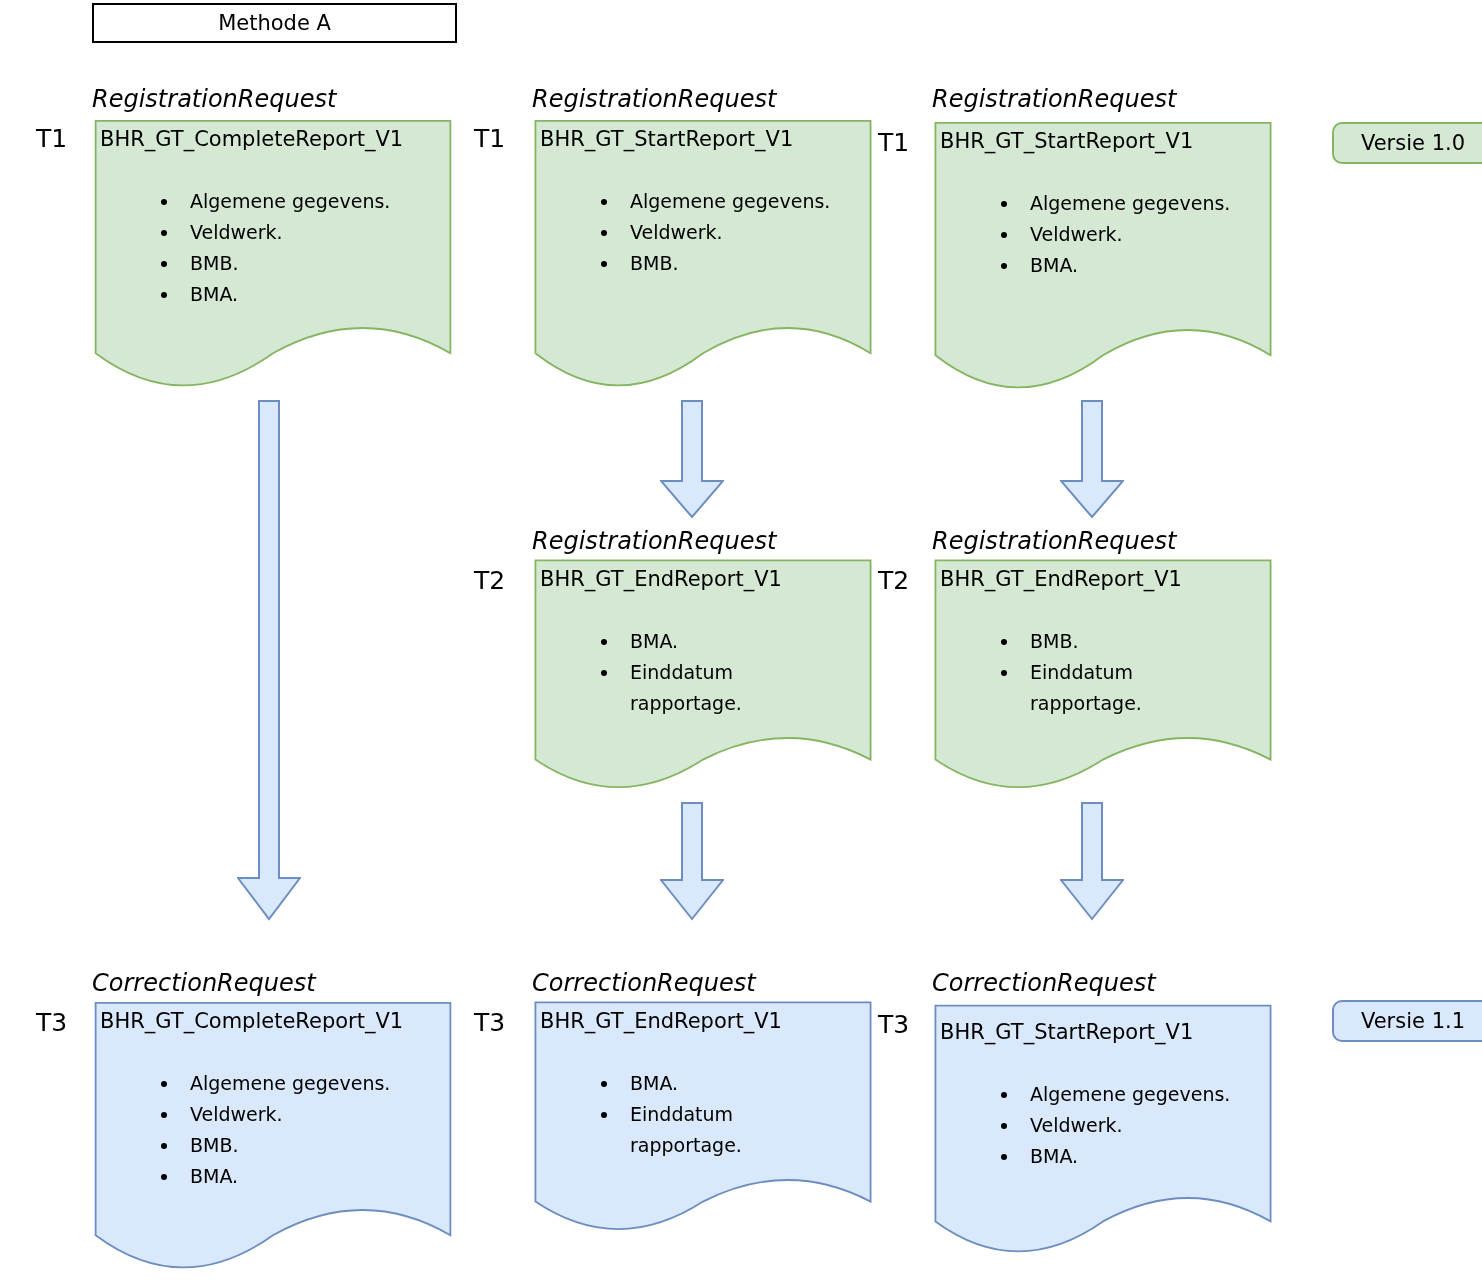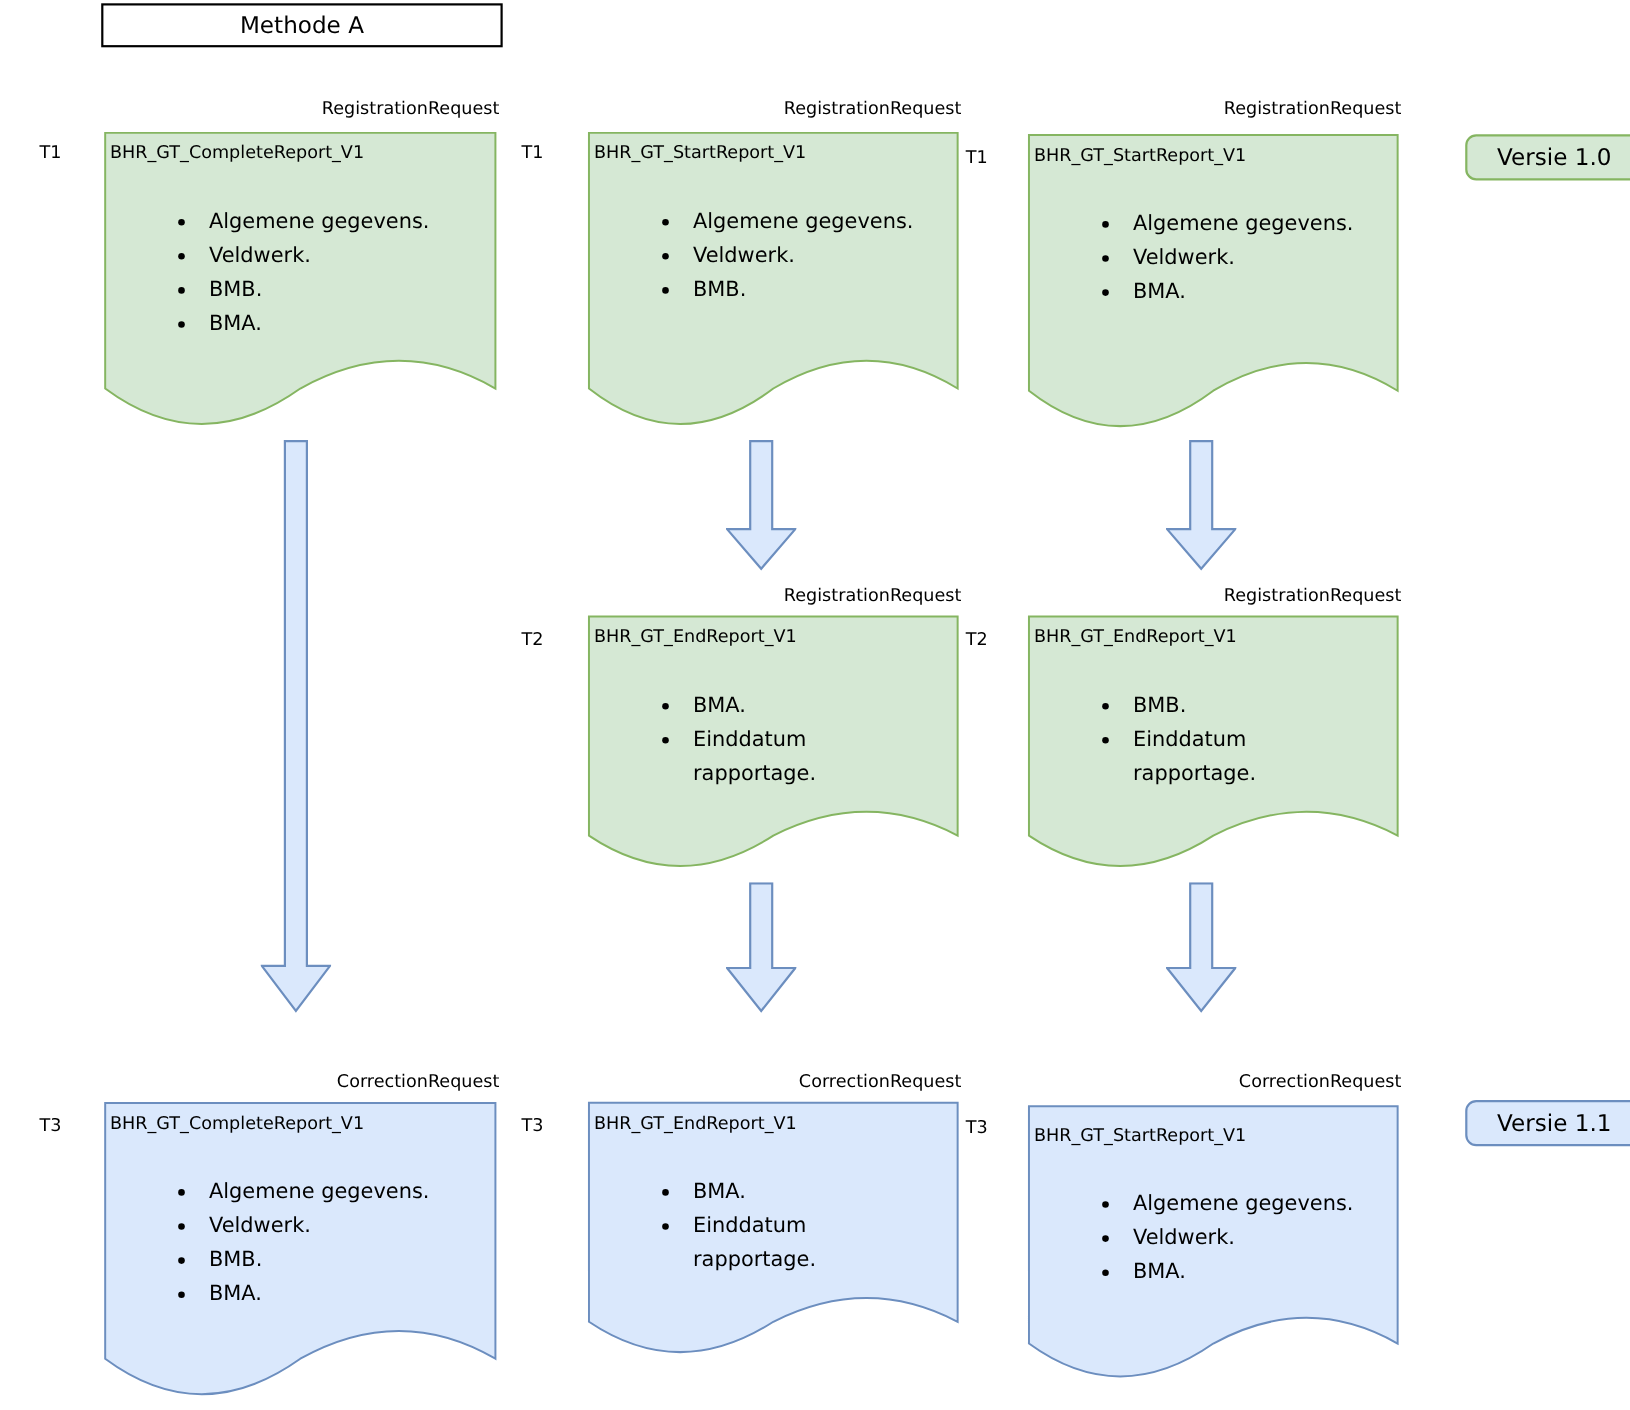--- a/index.html
+++ b/index.html
@@ -7,36 +7,36 @@
   #canvas { position:relative; width:1482px; height:1282px; background:#ffffff; overflow:hidden;margin-left:12px; }
 
   .method-header {
     position:absolute; top:3px; height:36px;
     background:#ffffff; border:2px solid #000000;
     display:flex; align-items:center; justify-content:center;
     font-size:21px;
   }
 
   .req-label {
-    position:absolute; height:26px; text-align:right;
-    font-size:16px; line-height:26px; white-space:nowrap;
+    position:absolute; height:26px; text-align:left;
+    font-size:24px; line-height:26px; white-space:nowrap;font-style:italic;
   }
 
   .t-label {
-    position:absolute; font-size:16px; line-height:26px;
+    position:absolute; font-size:25px; line-height:26px;
   }
 
   .doc { position:absolute; }
   .doc svg.doc-shape {
     position:absolute; left:0; top:0; width:100%; height:100%;
     overflow:visible;
   }
   .doc .doc-title {
     position:relative; padding:8px 6px 0 8px;
-    font-size:16px; line-height:26px; white-space:nowrap;
+    font-size:21px; line-height:26px; white-space:nowrap;
   }
   .doc ul.doc-bullets {
     position:relative; margin:34px 0 0 0; padding:0 0 0 88px;
     list-style:disc; font-size:19px;
   }
   .doc ul.doc-bullets li { line-height:31px; padding-left:10px; }
   .doc ul.doc-bullets.wrap { width:170px; box-sizing:content-box; }
 
   .doc.green .doc-shape path { fill:#d5e8d4; stroke:#85b561; }
   .doc.blue  .doc-shape path { fill:#dae8fc; stroke:#6c8ebf; }

